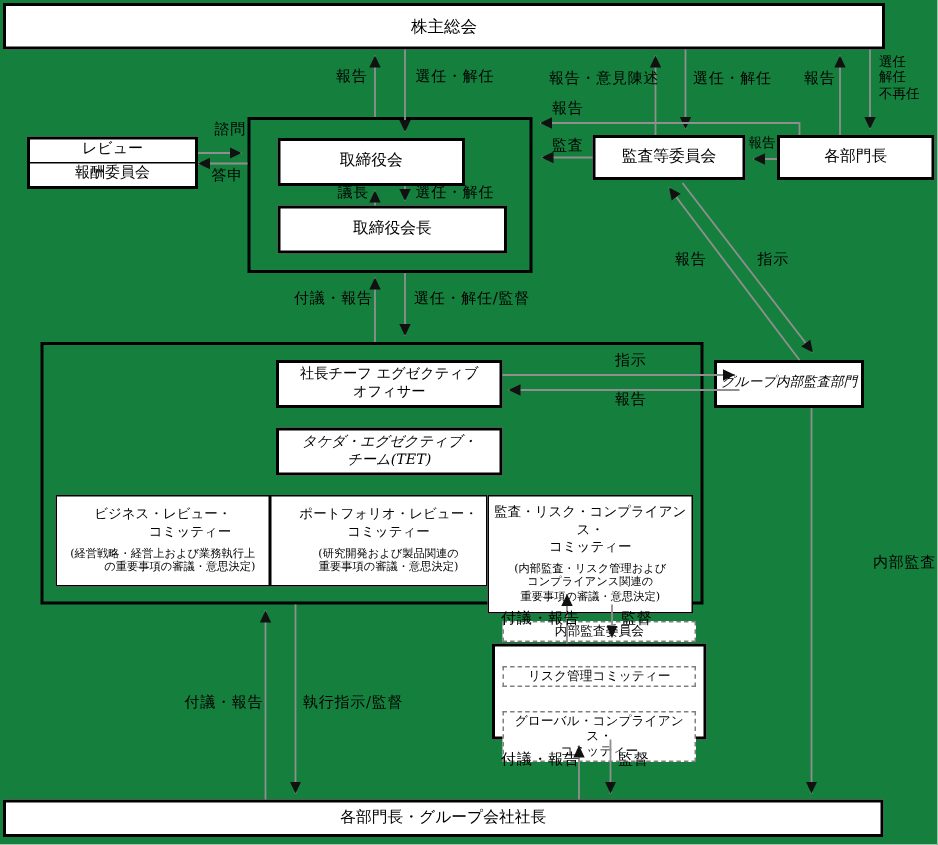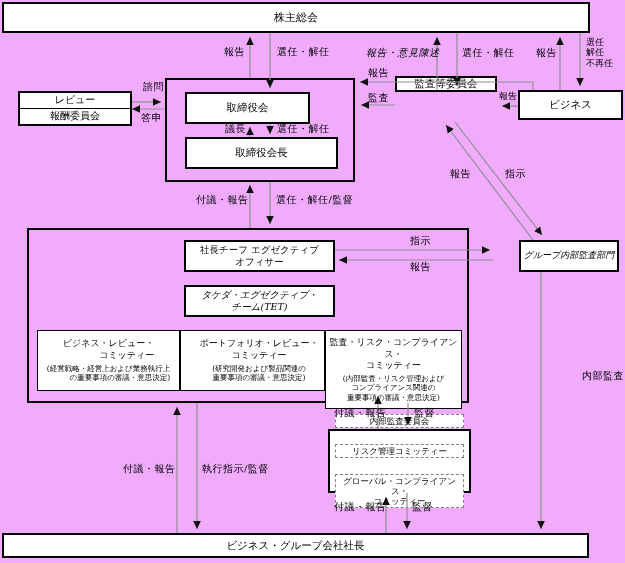--- a/index.html
+++ b/index.html
@@ -1,17 +1,17 @@
 <!DOCTYPE html>
 <html lang="ja"><head>
 <meta charset="utf-8">
 <style>
   html,body{margin:0;padding:0;background:#fff;}
   #canvas{
-    position:relative;width:625px;height:563px;background:#f0abfc;
+    position:relative;width:625px;height:563px;background:#15803d;
     font-family:"DejaVu Serif","Liberation Serif",serif;
     color:#000;overflow:hidden;
   }
   #arrows{position:absolute;left:0;top:0;z-index:3;pointer-events:none;}
   .box{
     position:absolute;z-index:2;background:#fff;border:2px solid #000;
     display:flex;align-items:center;justify-content:center;text-align:center;
     white-space:pre-line;box-sizing:border-box;line-height:1.25;
   }
   .container-box{background:transparent;z-index:1;}
@@ -97,22 +97,22 @@
 
   <div class="box cells" style="left:18px;top:91px;width:114px;height:35px;">
     <div class="cell">レビュー</div>
     <div class="cell">報酬委員会</div>
   </div>
 
   <div class="box container-box" style="left:165px;top:78px;width:190px;height:104px;"></div>
   <div class="box" style="left:185px;top:92px;width:125px;height:32px;font-size:10.5px;">取締役会</div>
   <div class="box" style="left:185px;top:137px;width:153px;height:32px;font-size:10.5px;">取締役会長</div>
 
-  <div class="box" style="left:395px;top:76px;width:102px;height:16px;font-size:10.5px;">監査等委員会</div>
-  <div class="box" style="left:518px;top:90px;width:105px;height:30px;font-size:10.5px;">ビジネス</div>
+  <div class="box" style="left:395px;top:90px;width:102px;height:30px;font-size:10.5px;">監査等委員会</div>
+  <div class="box" style="left:518px;top:90px;width:105px;height:30px;font-size:10.5px;">各部門長</div>
 
   <div class="box container-box" style="left:27px;top:228px;width:442px;height:175px;"></div>
 
   <div class="box" style="left:184px;top:240px;width:151px;height:32px;font-size:9.5px;">社長チーフ エグゼクティブ
 オフィサー</div>
   <div class="box italic" style="left:184px;top:285px;width:151px;height:32px;font-size:9.5px;">タケダ・エグゼクティブ・
 チーム(TET)</div>
 
   <div class="box committee" style="left:37px;top:330px;width:143px;height:61px;text-align:right;">
     <div class="name">ビジネス・レビュー・
@@ -127,34 +127,34 @@
 重要事項の審議・意思決定)</div>
   </div>
   <div class="box committee" style="left:325px;top:330px;width:137px;height:79px;">
     <div class="name">監査・リスク・コンプライアンス・
 コミッティー</div>
     <div class="desc">(内部監査・リスク管理および
 コンプライアンス関連の
 重要事項の審議・意思決定)</div>
   </div>
 
-  <div class="box italic" style="left:519px;top:240px;width:100px;height:32px;font-size:9px;">グループ内部監査部門</div>
+  <div class="box italic" style="left:476px;top:240px;width:100px;height:32px;font-size:9px;">グループ内部監査部門</div>
 
   <div class="box dashed-stack" style="left:328px;top:429px;width:143px;height:64px;">
     <div class="dashed-cell">内部監査委員会</div>
     <div class="dashed-cell">リスク管理コミッティー</div>
     <div class="dashed-cell">グローバル・コンプライアンス・
 コミッティー</div>
   </div>
 
-  <div class="box" style="left:2px;top:533px;width:587px;height:25px;font-size:10.5px;">ビジネス・グループ会社社長</div>
+  <div class="box" style="left:2px;top:533px;width:587px;height:25px;font-size:10.5px;">各部門長・グループ会社社長</div>
 
   <div class="lbl" style="left:224px;top:46px;">報告</div>
   <div class="lbl" style="left:277px;top:46px;">選任・解任</div>
-  <div class="lbl" style="left:366px;top:47px;font-style:italic;">報告・意見陳述</div>
+  <div class="lbl" style="left:366px;top:47px;">報告・意見陳述</div>
   <div class="lbl" style="left:462px;top:47px;">選任・解任</div>
   <div class="lbl" style="left:536px;top:47px;">報告</div>
   <div class="lbl lbl-sm" style="left:586px;top:37px;">選任
 解任
 不再任</div>
   <div class="lbl" style="left:368px;top:67px;">報告</div>
   <div class="lbl" style="left:368px;top:92px;">監査</div>
   <div class="lbl lbl-sm" style="left:499px;top:91px;">報告</div>
   <div class="lbl" style="left:143px;top:81px;">諮問</div>
   <div class="lbl" style="left:141px;top:112px;">答申</div>

